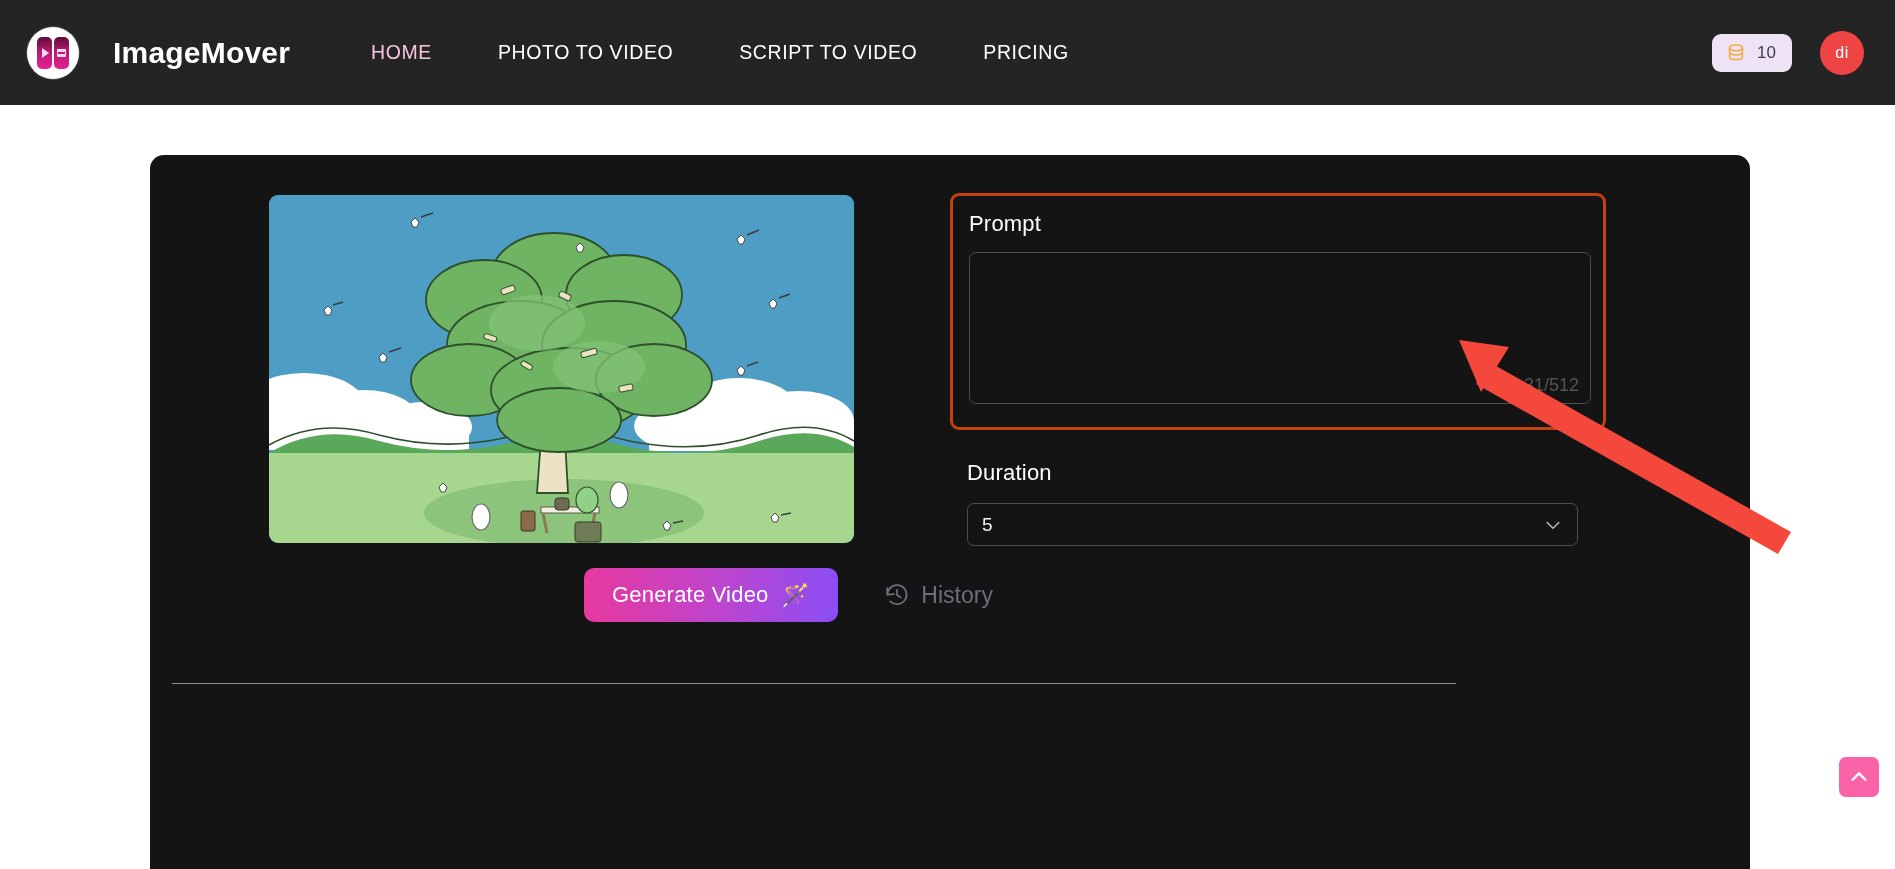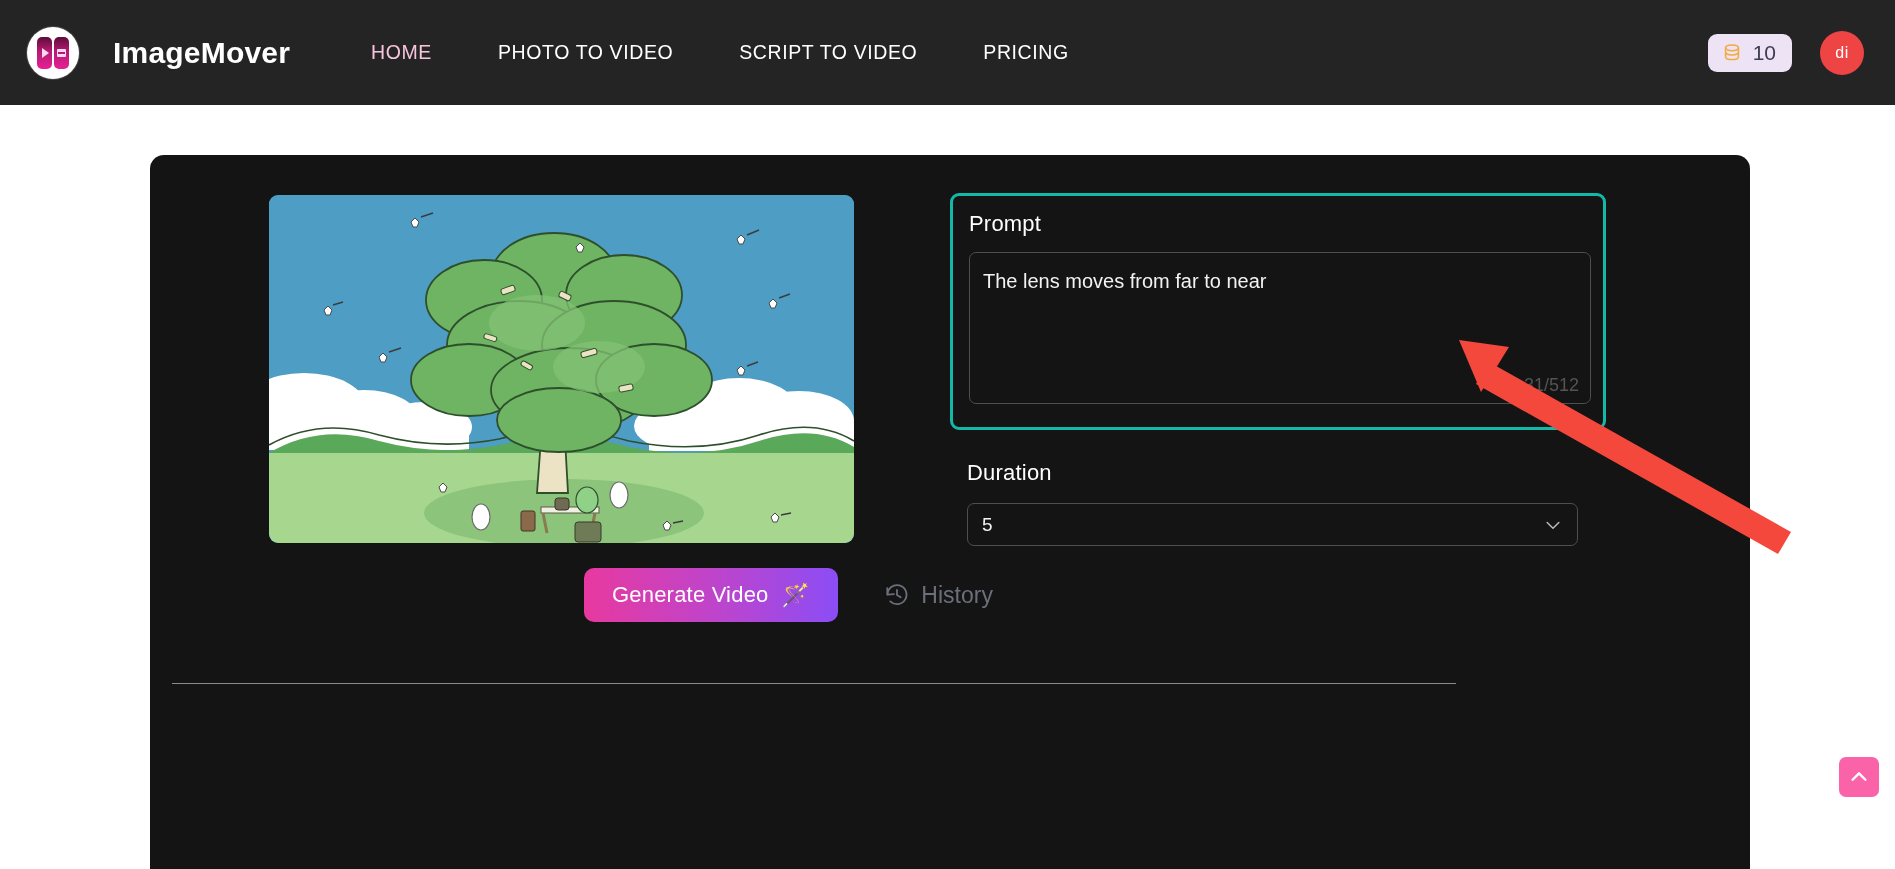--- a/index.html
+++ b/index.html
@@ -100,21 +100,21 @@
     align-items: center;
     gap: 10px;
     background: #eee3f4;
     border-radius: 9px;
     padding: 9px 16px 9px 13px;
     height: 38px;
   }
   .coin-icon { width: 22px; height: 22px; display:block; }
   .credits-count {
     color: #3d3d50;
-    font-size: 21px;
+    font-size: 17px;
     font-weight: 500;
   }
   .avatar {
     width: 44px; height: 44px;
     border-radius: 50%;
     background: #ef4444;
     color: #ffffff;
     font-size: 16px;
     display: flex;
     align-items: center;
@@ -153,21 +153,21 @@
   
   .form-col {
     position: absolute;
     left: 800px; top: 0;
     width: 800px;
   }
   .prompt-highlight {
     position: absolute;
     left: 0; top: 38px;
     width: 656px; height: 237px;
-    border: 3px solid #14b8a6;
+    border: 3px solid #c2410c;
     border-radius: 9px;
     padding: 15px 16px 14px 16px;
   }
   .field-label {
     color: #ffffff;
     font-size: 22px;
     letter-spacing: 0.2px;
     display: block;
   }
   .textarea-wrap {
@@ -422,21 +422,20 @@
           </g>
         </g>
       </svg>
     </div>
 
     <div class="form-col">
 
       <div class="prompt-highlight">
         <span class="field-label">Prompt</span>
         <div class="textarea-wrap">
-          <div class="textarea-text">The lens moves from far to near</div>
           <div class="char-count">31/512</div>
         </div>
       </div>
 
       <div class="duration-block">
         <span class="field-label">Duration</span>
         <div class="select-box">
           <span class="select-value">5</span>
           <svg class="chev" viewBox="0 0 24 24">
             <path d="M5 9 L12 16 L19 9" fill="none" stroke="#b9b9b9" stroke-width="1.8" stroke-linecap="round" stroke-linejoin="round"></path>

